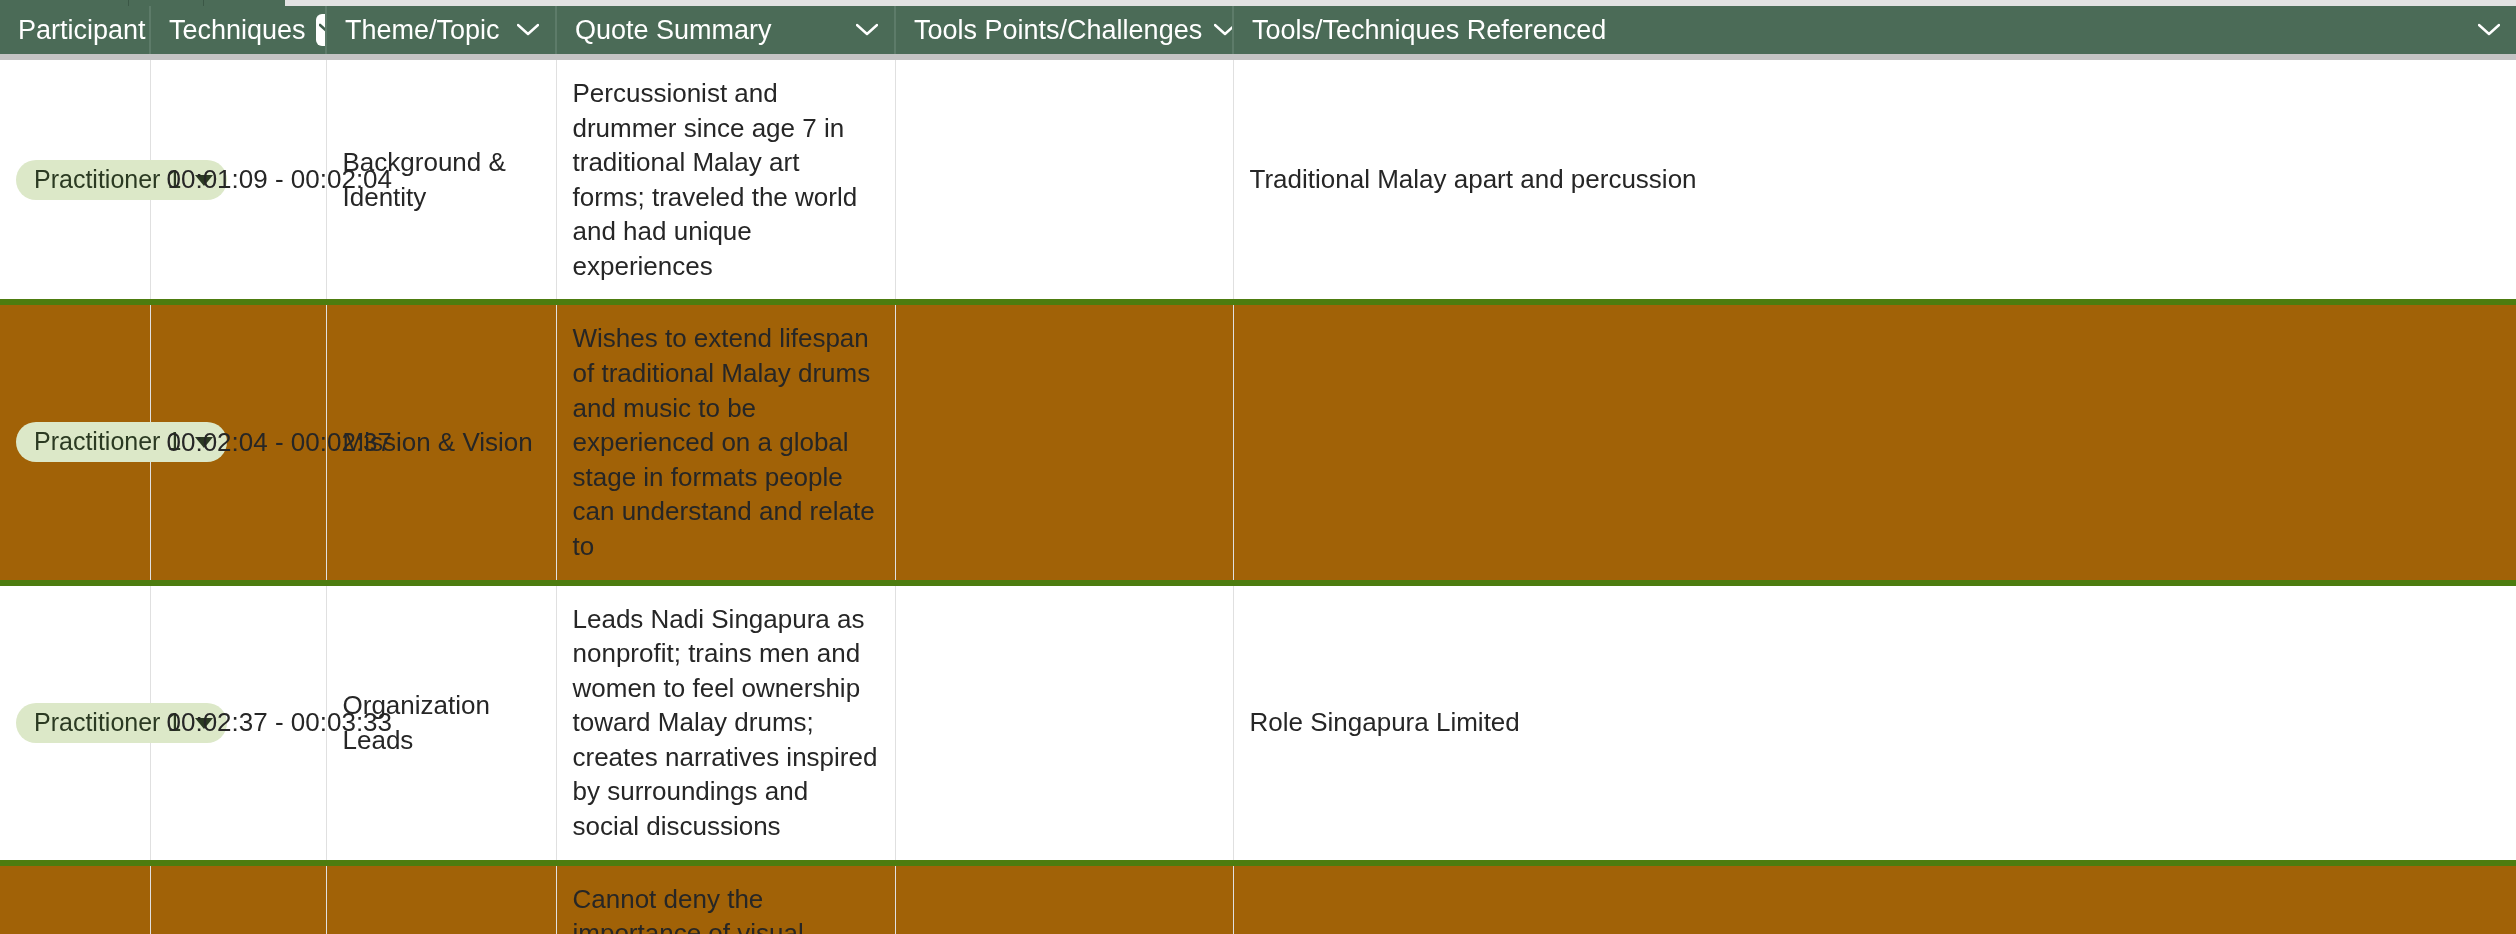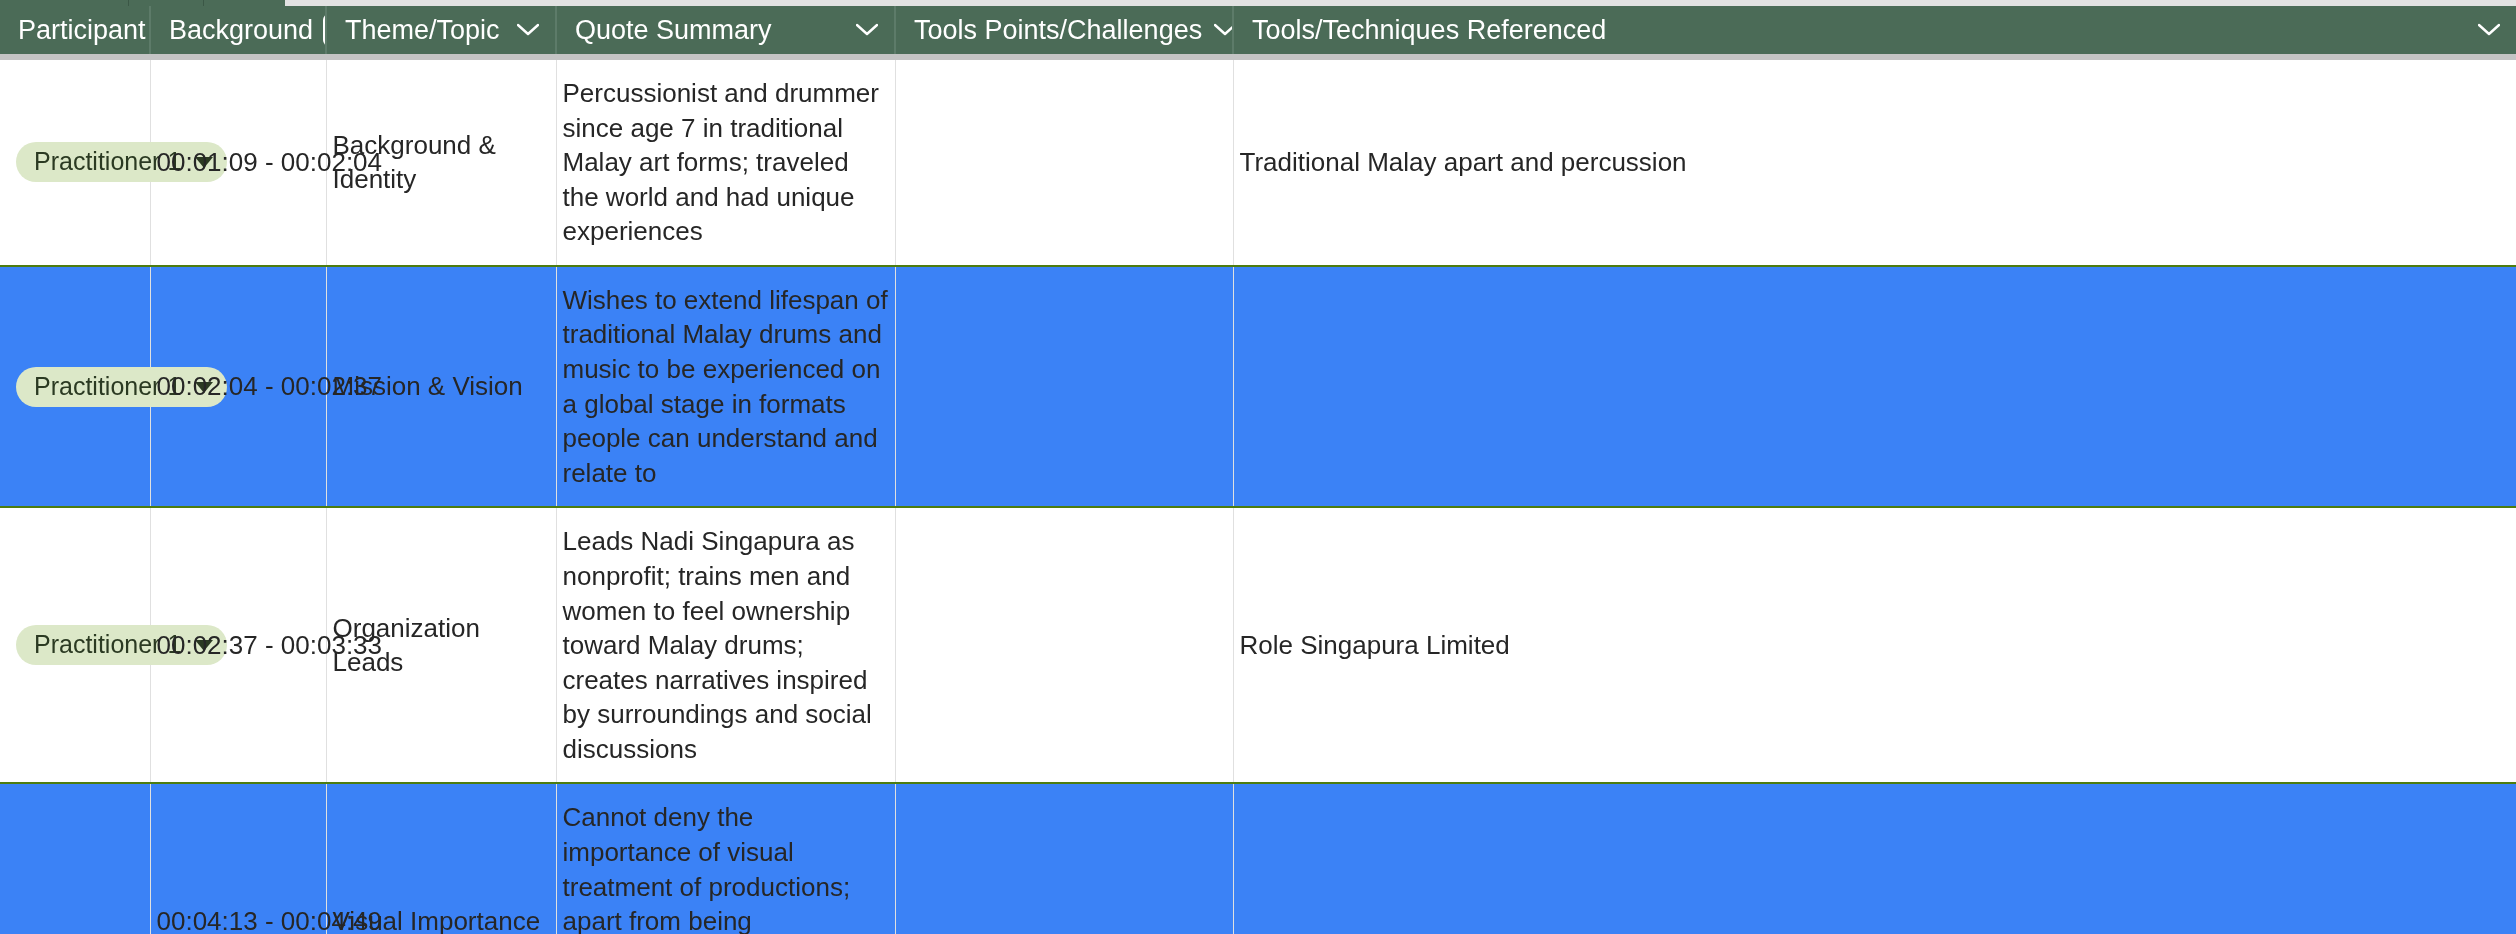--- a/index.html
+++ b/index.html
@@ -101,29 +101,29 @@
     width: 28px;
     height: 32px;
     flex-basis: 28px;
   }
 
   
   tbody td {
     font-size: 26px;
     color: #262626;
     line-height: 1.33;
-    padding: 16px 6px;
+    padding: 16px 16px;
     vertical-align: middle;
     border-right: 1px solid #e0e0e0;
-    border-bottom: 2px solid #4d7c0f;
+    border-bottom: 6px solid #4d7c0f;
     box-sizing: border-box;
     background: #ffffff;
   }
   tbody td:last-child { border-right: none; }
-  tbody tr.alt td { background: #3b82f6; }
+  tbody tr.alt td { background: #a16207; }
 
   td.c-participant { padding-left: 16px; }
   td.c-timestamp   { white-space: nowrap; }
   td.c-theme       { }
   td.c-quote       { }
   td.c-pain        { }
   td.c-tools       { }
 
   
   .chip {
@@ -170,21 +170,21 @@
     <thead>
       <tr>
         <th>
           <div class="th-inner">
             <span class="th-label">Participant</span>
 
           </div>
         </th>
         <th>
           <div class="th-inner">
-            <span class="th-label">Background</span>
+            <span class="th-label">Techniques</span>
             <span class="caret active">
               <svg width="22" height="14" viewBox="0 0 22 14">
                   <path d="M1 2 L11 11 L21 2" fill="none" stroke="#3f5c4b" stroke-width="2.6" stroke-linecap="round" stroke-linejoin="round"></path>
                 </svg>
             </span>
           </div>
         </th>
         <th>
           <div class="th-inner">
             <span class="th-label">Theme/Topic</span>

